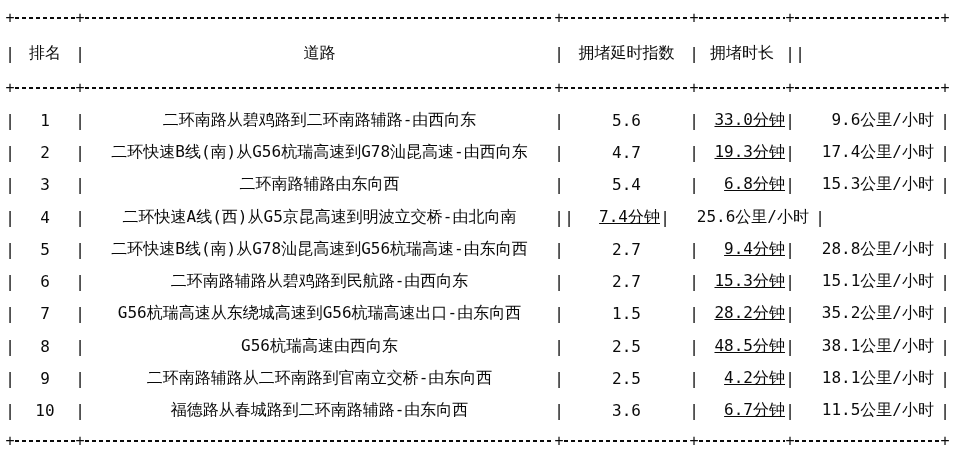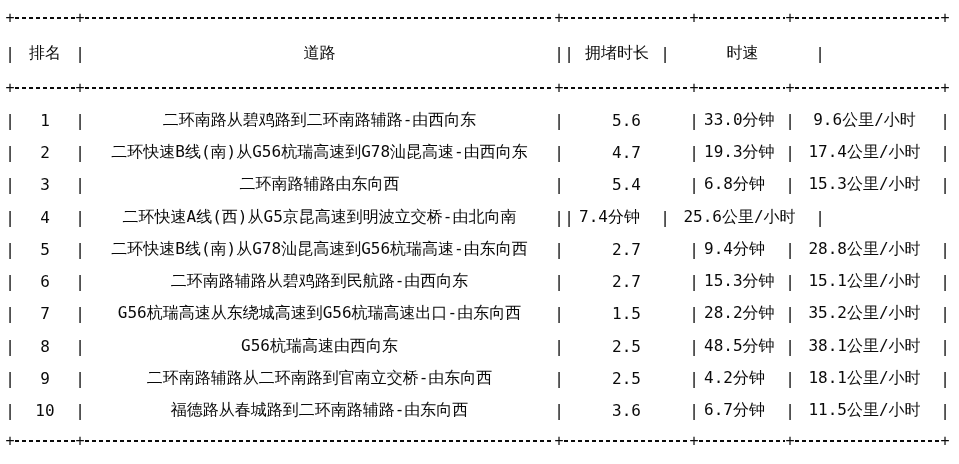--- a/index.html
+++ b/index.html
@@ -15,22 +15,22 @@
   .hrow{height:56px;}
   .drow{height:32.3px;}
   .dbody{padding:9px 0 7px 0;}
   .sep{flex:none;width:10px;text-align:center;}
   .cell{flex:none;text-align:center;overflow:hidden;}
   .c-rank{width:60px;}
   .c-road{width:469px;}
   .c-idx{width:125px;}
   .c-dur{width:86px;}
   .c-spd{width:145px;}
-  .drow .c-dur{text-align:left;padding-left:5px;box-sizing:border-box;}
-  .drow .c-spd{text-align:center;padding-right:6px;box-sizing:border-box;}
+  .drow .c-dur{text-align:right;padding-left:5px;box-sizing:border-box;text-decoration:underline;}
+  .drow .c-spd{text-align:right;padding-right:6px;box-sizing:border-box;}
   .dash{flex:none;height:2px;align-self:center;
     background:repeating-linear-gradient(90deg,#0a0a0a 0 4px,transparent 4px 7px);}
   .d-rank{width:60px;}
   .d-road{width:469px;}
   .d-idx{width:125px;}
   .d-dur{width:86px;}
   .d-spd{width:145px;}
 </style>
 </head>
 <body>
@@ -50,24 +50,24 @@
       <span class="dash d-spd"></span>
       <span class="sep">+</span>
   </div>
 
   <div class="row hrow">
     <span class="sep">|</span>
       <span class="cell c-rank">排名</span>
       <span class="sep">|</span>
       <span class="cell c-road">道路</span>
       <span class="sep">|</span>
+      <span class="cell c-idx">拥堵延时指数</span>
       <span class="sep">|</span>
       <span class="cell c-dur">拥堵时长</span>
       <span class="sep">|</span>
-      <span class="cell c-spd">时速</span>
       <span class="sep">|</span>
   </div>
 
   <div class="brow">
     <span class="sep">+</span>
       <span class="dash d-rank"></span>
       <span class="sep">+</span>
       <span class="dash d-road"></span>
       <span class="sep">+</span>
       <span class="dash d-idx"></span>

